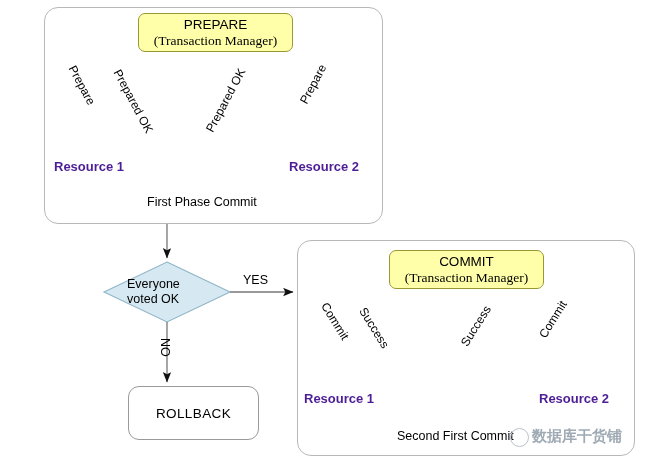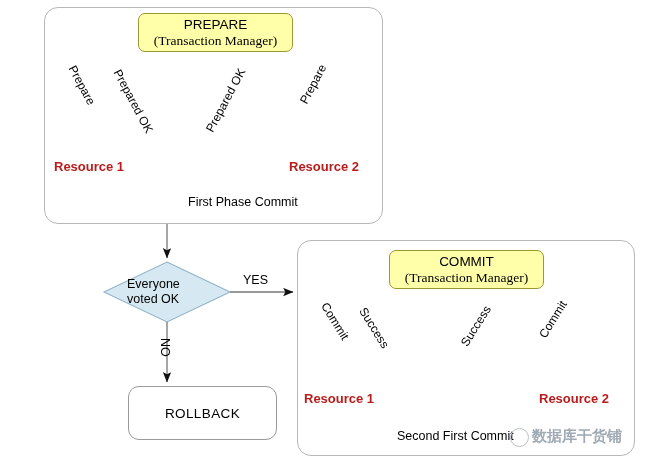--- a/index.html
+++ b/index.html
@@ -37,21 +37,21 @@
     border:1px solid #9a9a9a;
     border-radius:11px;
     box-sizing:border-box;
     display:flex;align-items:center;justify-content:center;
     font-size:13.5px;color:#000;letter-spacing:.4px;
   }
   .cyl-label{
     position:absolute;
     font-size:13px;
     font-weight:bold;
-    color:#b91c1c;
+    color:#4c1d95;
     white-space:nowrap;
     text-shadow:
       -1px -1px 0 #fff, 1px -1px 0 #fff,
       -1px  1px 0 #fff, 1px  1px 0 #fff,
       0 0 2px #fff;
   }
   .caption{
     position:absolute;
     font-size:12.5px;color:#000;white-space:nowrap;
   }
@@ -147,31 +147,31 @@
   </div>
 
   <div class="cyl-label" style="left:54px;top:159px;">Resource 1</div>
   <div class="cyl-label" style="left:289px;top:159px;">Resource 2</div>
 
   <div class="edgelabel" style="left:78px;top:63px;transform:rotate(62deg);">Prepare</div>
   <div class="edgelabel" style="left:123px;top:67px;transform:rotate(62deg);">Prepared OK</div>
   <div class="edgelabel" style="left:236px;top:66px;transform:rotate(-62deg) translateX(-100%);">Prepared OK</div>
   <div class="edgelabel" style="left:317px;top:62px;transform:rotate(-62deg) translateX(-100%);">Prepare</div>
 
-  <div class="caption" style="left:147px;top:195px;margin-left:41px;">First Phase Commit</div>
+  <div class="caption" style="left:147px;top:195px;">First Phase Commit</div>
 
   <div class="diamond-text" style="left:127px;top:277px;width:80px;">
     <span>Everyone</span><br>
     <span>voted OK</span>
   </div>
 
   <div class="flowlabel" style="left:243px;top:273px;">YES</div>
   <div class="flowlabel" style="left:172px;top:338px;transform:rotate(90deg);transform-origin:0 0;">NO</div>
 
-  <div class="rbox" style="left:128px;top:386px;width:149px;height:54px;">
+  <div class="rbox" style="left:128px;top:386px;width:131px;height:54px;">
     <span>ROLLBACK</span>
   </div>
 
   <div class="panel" style="left:297px;top:240px;width:338px;height:216px;"></div>
 
   <div class="tmbox" style="left:389px;top:250px;width:155px;height:39px;">
     <div class="l1">COMMIT</div>
     <div class="l2">(Transaction Manager)</div>
   </div>
 

